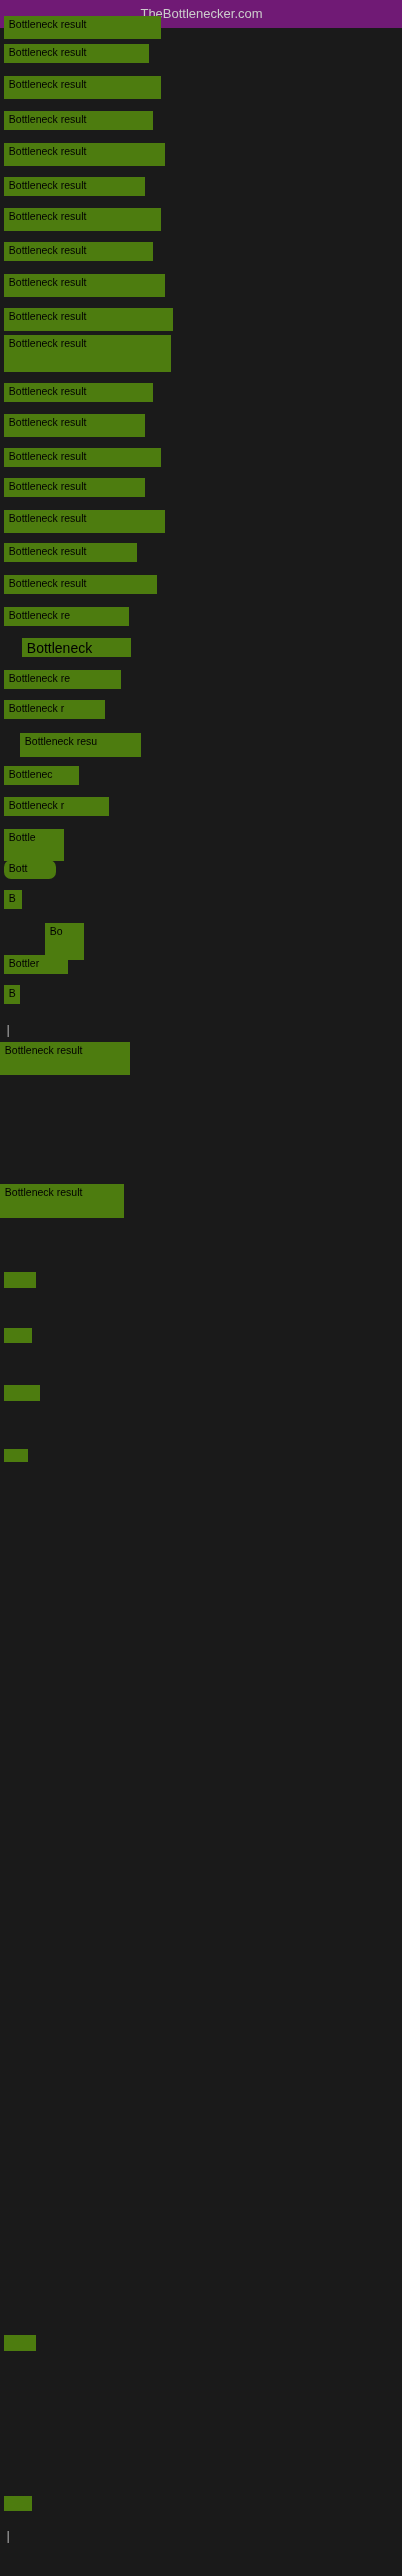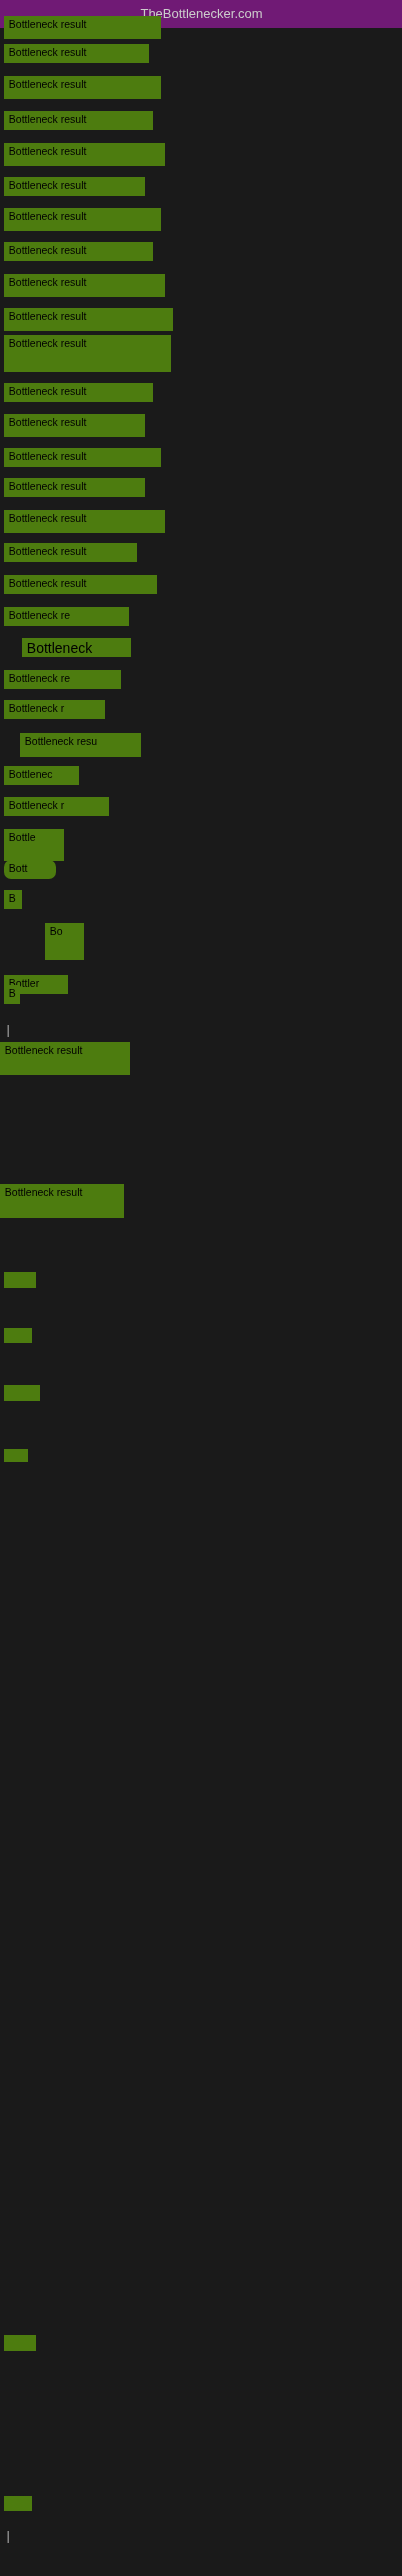--- a/index.html
+++ b/index.html
@@ -66,21 +66,21 @@
 <div class="bottleneck-bar" style="top: 638px; left: 22px; width: 109px; height: 19.3px; font-size: 14px;">Bottleneck</div>
 <div class="bottleneck-bar" style="top: 670px; left: 4px; width: 117px; height: 19.3px; font-size: 10.5px;">Bottleneck re</div>
 <div class="bottleneck-bar" style="top: 700px; left: 4px; width: 101px; height: 19.3px; font-size: 10.5px;">Bottleneck r</div>
 <div class="bottleneck-bar" style="top: 733px; left: 20px; width: 121px; height: 24px; font-size: 10.5px;">Bottleneck resu</div>
 <div class="bottleneck-bar" style="top: 766px; left: 4px; width: 75px; height: 19.3px; font-size: 10.5px;">Bottlenec</div>
 <div class="bottleneck-bar" style="top: 797px; left: 4px; width: 105px; height: 19.3px; font-size: 10.5px;">Bottleneck r</div>
 <div class="bottleneck-bar" style="top: 829px; left: 4px; width: 60px; height: 32px; font-size: 10.5px;">Bottle</div>
 <div class="bottleneck-bar" style="top: 860px; left: 4px; width: 52px; height: 19.3px; font-size: 10.5px; border-radius: 7px;">Bott</div>
 <div class="bottleneck-bar" style="top: 890px; left: 4px; width: 17.7px; height: 19.3px; font-size: 10.5px;">B</div>
 <div class="bottleneck-bar" style="top: 923px; left: 4px; width: 39px; height: 37px; font-size: 10.5px; margin-left: 41px;">Bo</div>
-<div class="bottleneck-bar" style="top: 955px; left: 4px; width: 64px; height: 19.3px; font-size: 10.5px; margin-top: 20px;">Bottler</div>
+<div class="bottleneck-bar" style="top: 955px; left: 4px; width: 64px; height: 19.3px; font-size: 10.5px;">Bottler</div>
 <div class="bottleneck-bar" style="top: 985px; left: 4px; width: 16px; height: 19.3px; font-size: 10.5px;">B</div>
 <div class="bottleneck-bar" style="top: 1042px; left: 0px; width: 130px; height: 33px; font-size: 10.5px;">Bottleneck result</div>
 <div class="bottleneck-bar" style="top: 1184px; left: 0px; width: 124px; height: 34px; font-size: 10.5px;">Bottleneck result</div>
 <div class="bottleneck-bar" style="top: 1272px; left: 4px; width: 32px; height: 16px; font-size: 8.9px;"></div>
 <div class="bottleneck-bar" style="top: 1328px; left: 4px; width: 28px; height: 14.5px; font-size: 8.9px;"></div>
 <div class="bottleneck-bar" style="top: 1385px; left: 4px; width: 36px; height: 16px; font-size: 8.9px;"></div>
 <div class="bottleneck-bar" style="top: 1449px; left: 4px; width: 24px; height: 13px; font-size: 8.9px;"></div>
 <div class="bottleneck-bar" style="top: 2335px; left: 4px; width: 32px; height: 16px; font-size: 8.9px;"></div>
 <div class="bottleneck-bar" style="top: 2496px; left: 4px; width: 28px; height: 14.5px; font-size: 8.9px;"></div>
 

